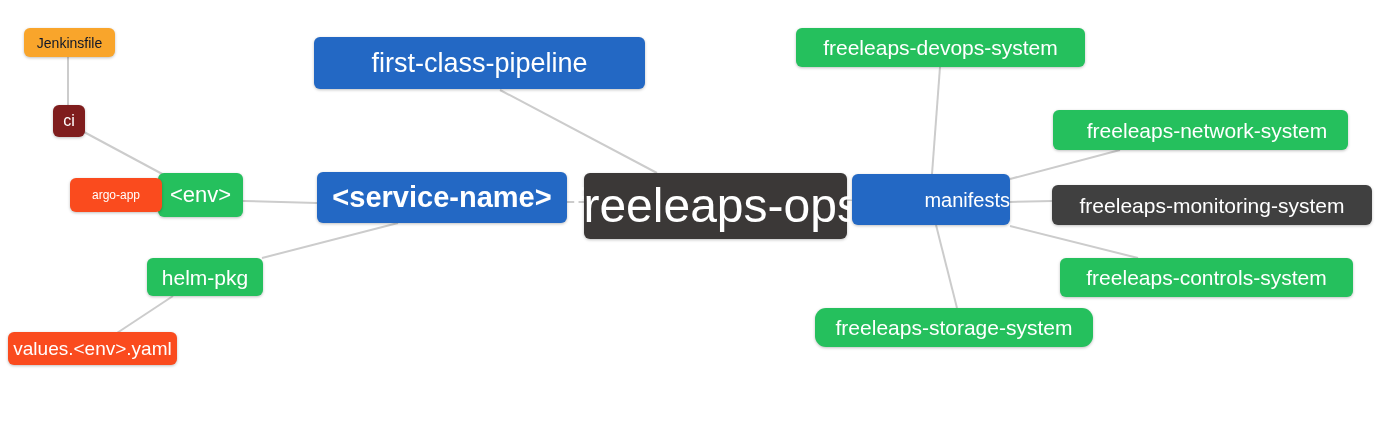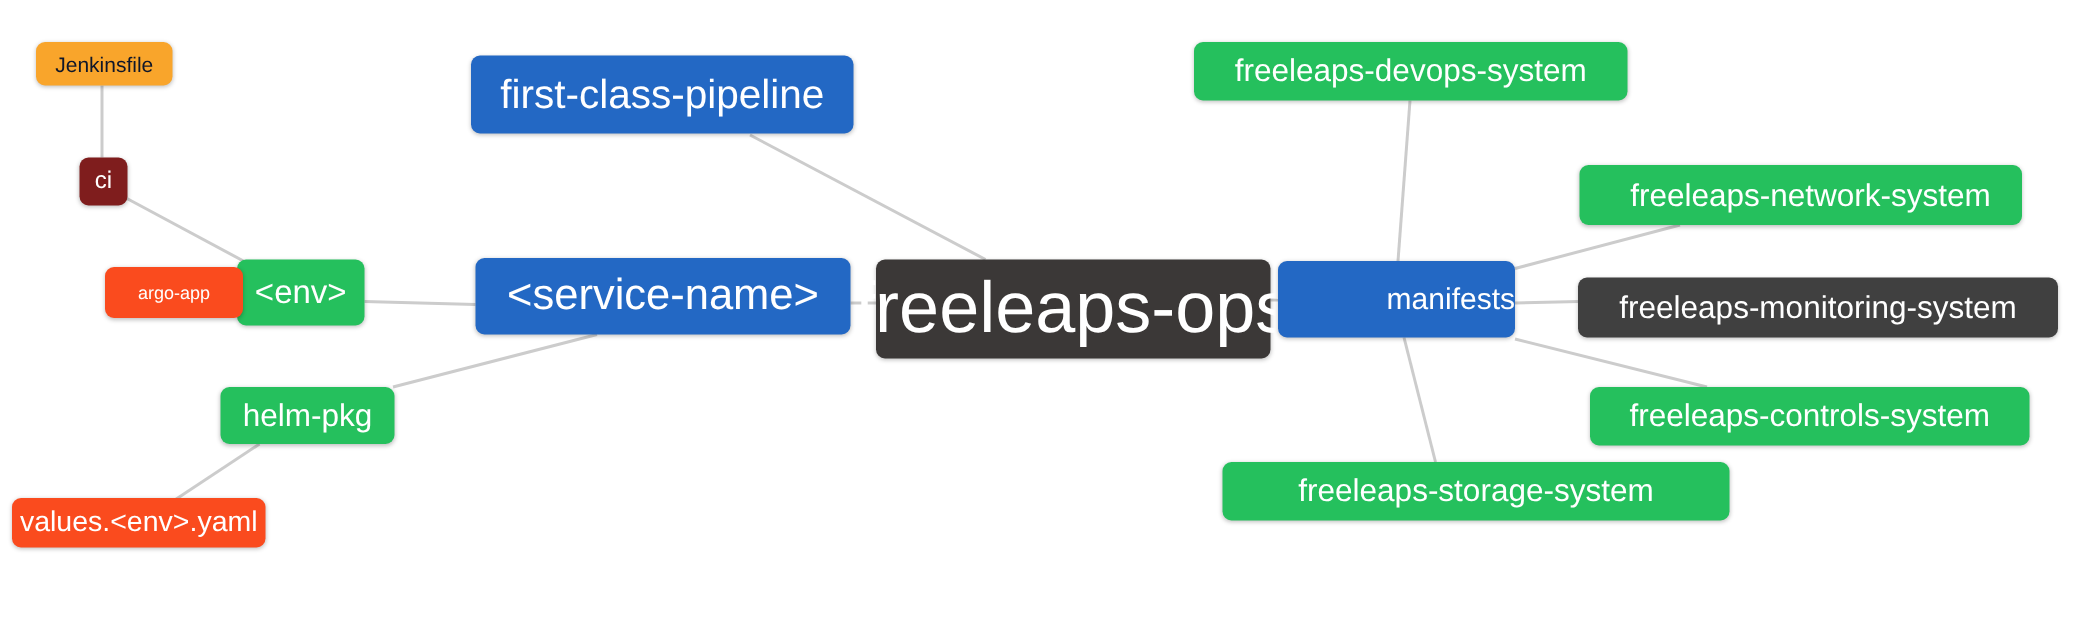--- a/index.html
+++ b/index.html
@@ -42,24 +42,24 @@
       <line x1="932" y1="174" x2="940" y2="67" stroke="#cccccc" stroke-width="2"></line>
       <line x1="1010" y1="179" x2="1120" y2="150" stroke="#cccccc" stroke-width="2"></line>
       <line x1="1010" y1="202" x2="1053" y2="201" stroke="#cccccc" stroke-width="2"></line>
       <line x1="1010" y1="226" x2="1138" y2="258" stroke="#cccccc" stroke-width="2"></line>
       <line x1="936" y1="225" x2="957" y2="308" stroke="#cccccc" stroke-width="2"></line>
     </svg>
 
 <div class="node" style="left: 584px; top: 173px; width: 263px; height: 66px; background: rgb(59, 56, 55); font-size: 48px; color: rgb(255, 255, 255);">
       <span>freeleaps-ops</span>
     </div>
-    <div class="node" style="left: 314px; top: 37px; width: 255px; height: 52px; background: rgb(35, 104, 196); font-size: 27px; color: rgb(255, 255, 255);">
+    <div class="node" style="left: 314px; top: 37px; width: 331px; height: 52px; background: rgb(35, 104, 196); font-size: 27px; color: rgb(255, 255, 255);">
       <span>first-class-pipeline</span>
     </div>
-    <div class="node" style="left: 317px; top: 172px; width: 250px; height: 51px; background: rgb(35, 104, 196); font-size: 29px; color: rgb(255, 255, 255);">
+    <div class="node" style="left: 317px; top: 172px; width: 250px; height: 51px; background: rgb(35, 104, 196); font-size: 29px; color: rgb(255, 255, 255); font-weight: bold;">
       <span>&lt;service-name&gt;</span>
     </div>
     <div class="node" style="left: 852px; top: 174px; width: 158px; height: 51px; background: rgb(35, 104, 196); font-size: 20px; color: rgb(255, 255, 255); justify-content: flex-end;">
       <span>manifests</span>
     </div>
     <div class="node" style="left: 158px; top: 173px; width: 85px; height: 44px; background: rgb(37, 192, 93); font-size: 22px; color: rgb(255, 255, 255);">
       <span>&lt;env&gt;</span>
     </div>
     <div class="node" style="left: 147px; top: 258px; width: 116px; height: 38px; background: rgb(37, 192, 93); font-size: 21px; color: rgb(255, 255, 255);">
       <span>helm-pkg</span>
@@ -69,21 +69,21 @@
     </div>
     <div class="node" style="left: 1053px; top: 110px; width: 295px; height: 40px; background: rgb(37, 192, 93); font-size: 21px; color: rgb(255, 255, 255); padding-left: 13px;">
       <span>freeleaps-network-system</span>
     </div>
     <div class="node" style="left: 1052px; top: 185px; width: 320px; height: 40px; background: #404040; font-size: 21px; color: rgb(255, 255, 255);">
       <span>freeleaps-monitoring-system</span>
     </div>
     <div class="node" style="left: 1060px; top: 258px; width: 293px; height: 39px; background: rgb(37, 192, 93); font-size: 21px; color: rgb(255, 255, 255);">
       <span>freeleaps-controls-system</span>
     </div>
-    <div class="node" style="left: 815px; top: 308px; width: 338px; height: 39px; background: rgb(37, 192, 93); font-size: 21px; color: rgb(255, 255, 255);">
+    <div class="node" style="left: 815px; top: 308px; width: 278px; height: 39px; background: rgb(37, 192, 93); font-size: 21px; color: rgb(255, 255, 255); border-radius: 11px;">
       <span>freeleaps-storage-system</span>
     </div>
     <div class="node" style="left: 53px; top: 105px; width: 32px; height: 32px; background: #7f1d1d; font-size: 16px; color: rgb(255, 255, 255); text-align: center;">
       <span>ci</span>
     </div>
     <div class="node" style="left: 30px; top: 178px; width: 92px; height: 34px; background: rgb(250, 75, 30); font-size: 12px; color: rgb(255, 255, 255); margin-left: 40px;">
       <span>argo-app</span>
     </div>
     <div class="node" style="left: 8px; top: 332px; width: 169px; height: 33px; background: rgb(250, 75, 30); font-size: 19px; color: rgb(255, 255, 255);">
       <span>values.&lt;env&gt;.yaml</span>

